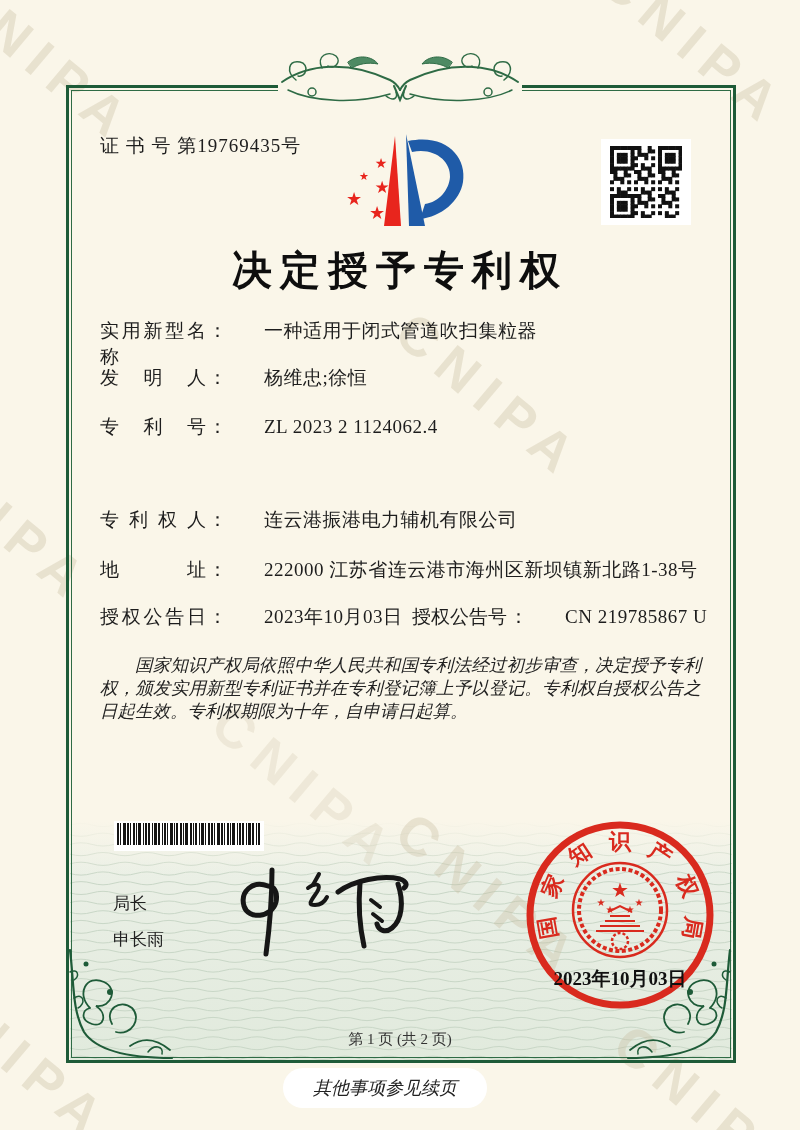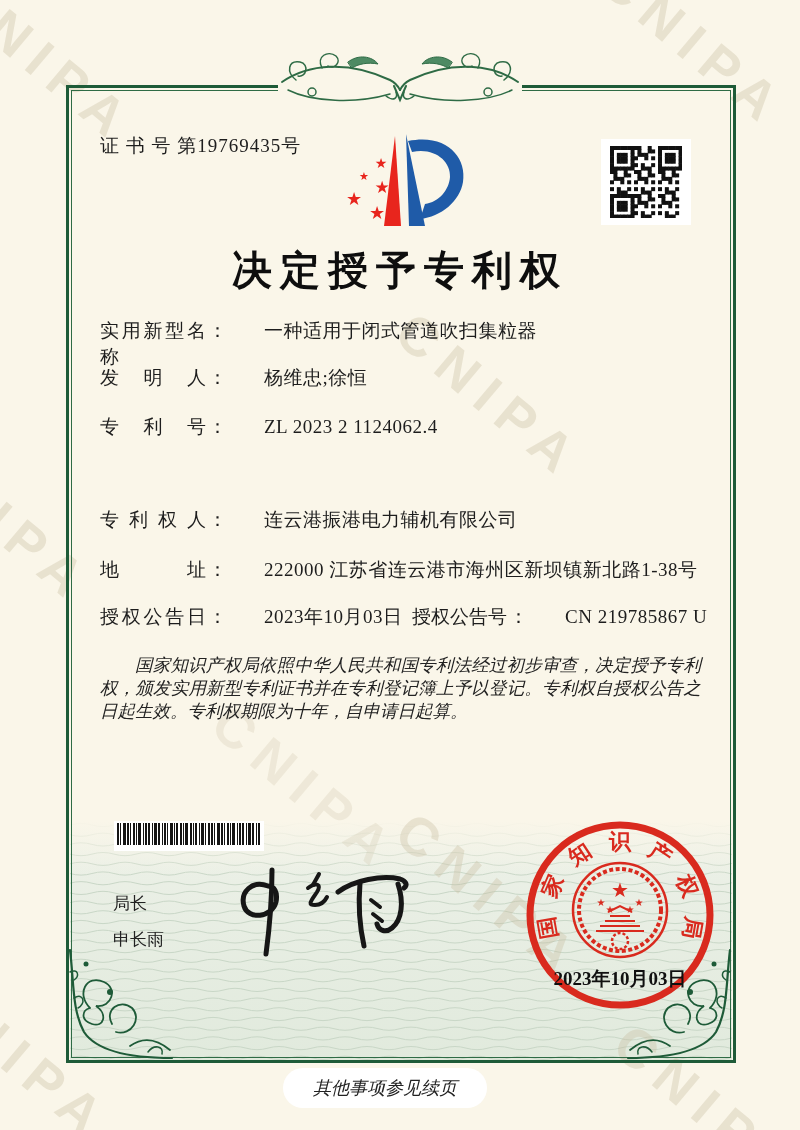--- a/index.html
+++ b/index.html
@@ -462,15 +462,16 @@
       <div class="seal-date">2023年10月03日</div>
     <span class="seal-char" style="transform: translate(-50%, -50%) rotate(-100deg) translateY(-73px);">国</span>
         <span class="seal-char" style="transform: translate(-50%, -50%) rotate(-66.6667deg) translateY(-73px);">家</span>
         <span class="seal-char" style="transform: translate(-50%, -50%) rotate(-33.3333deg) translateY(-73px);">知</span>
         <span class="seal-char" style="transform: translate(-50%, -50%) rotate(0deg) translateY(-73px);">识</span>
         <span class="seal-char" style="transform: translate(-50%, -50%) rotate(33.3333deg) translateY(-73px);">产</span>
         <span class="seal-char" style="transform: translate(-50%, -50%) rotate(66.6667deg) translateY(-73px);">权</span>
         <span class="seal-char" style="transform: translate(-50%, -50%) rotate(100deg) translateY(-73px);">局</span>
       </div>
 
+    <div class="page-num">第 1 页 (共 2 页)</div>
     <div class="cont-box">其他事项参见续页</div>
   </div>
 </div>
 
 </body></html>

